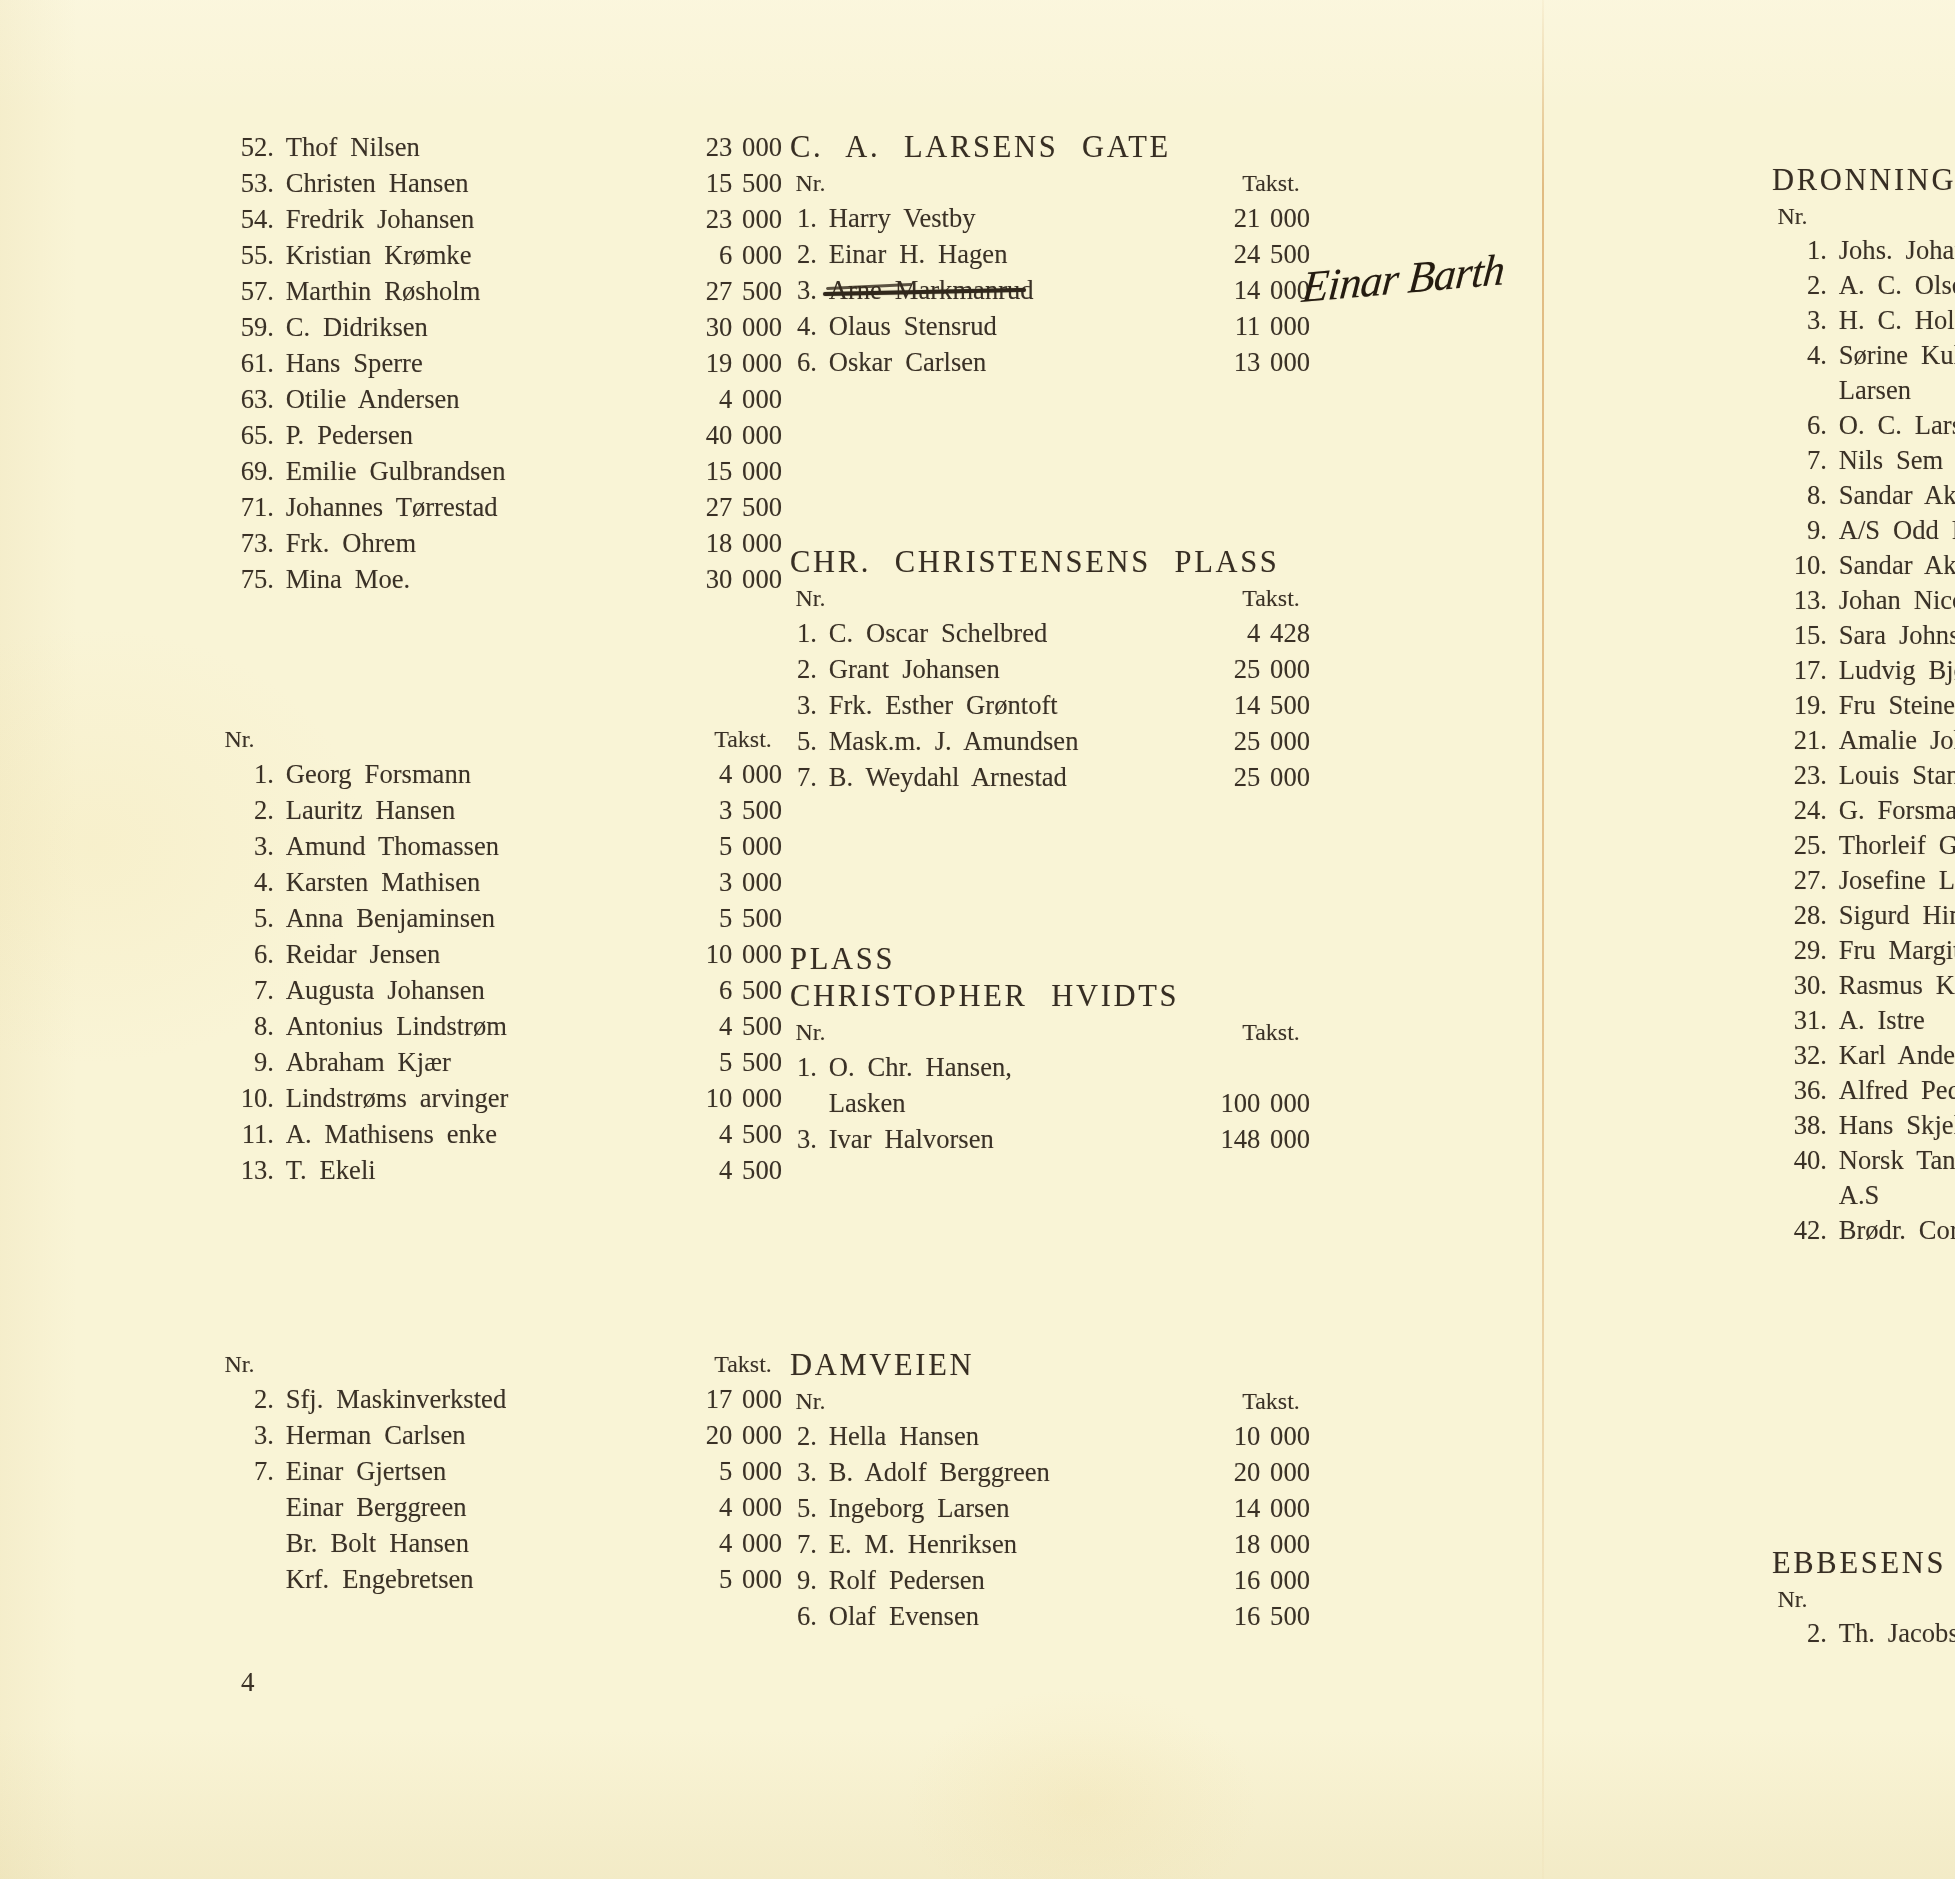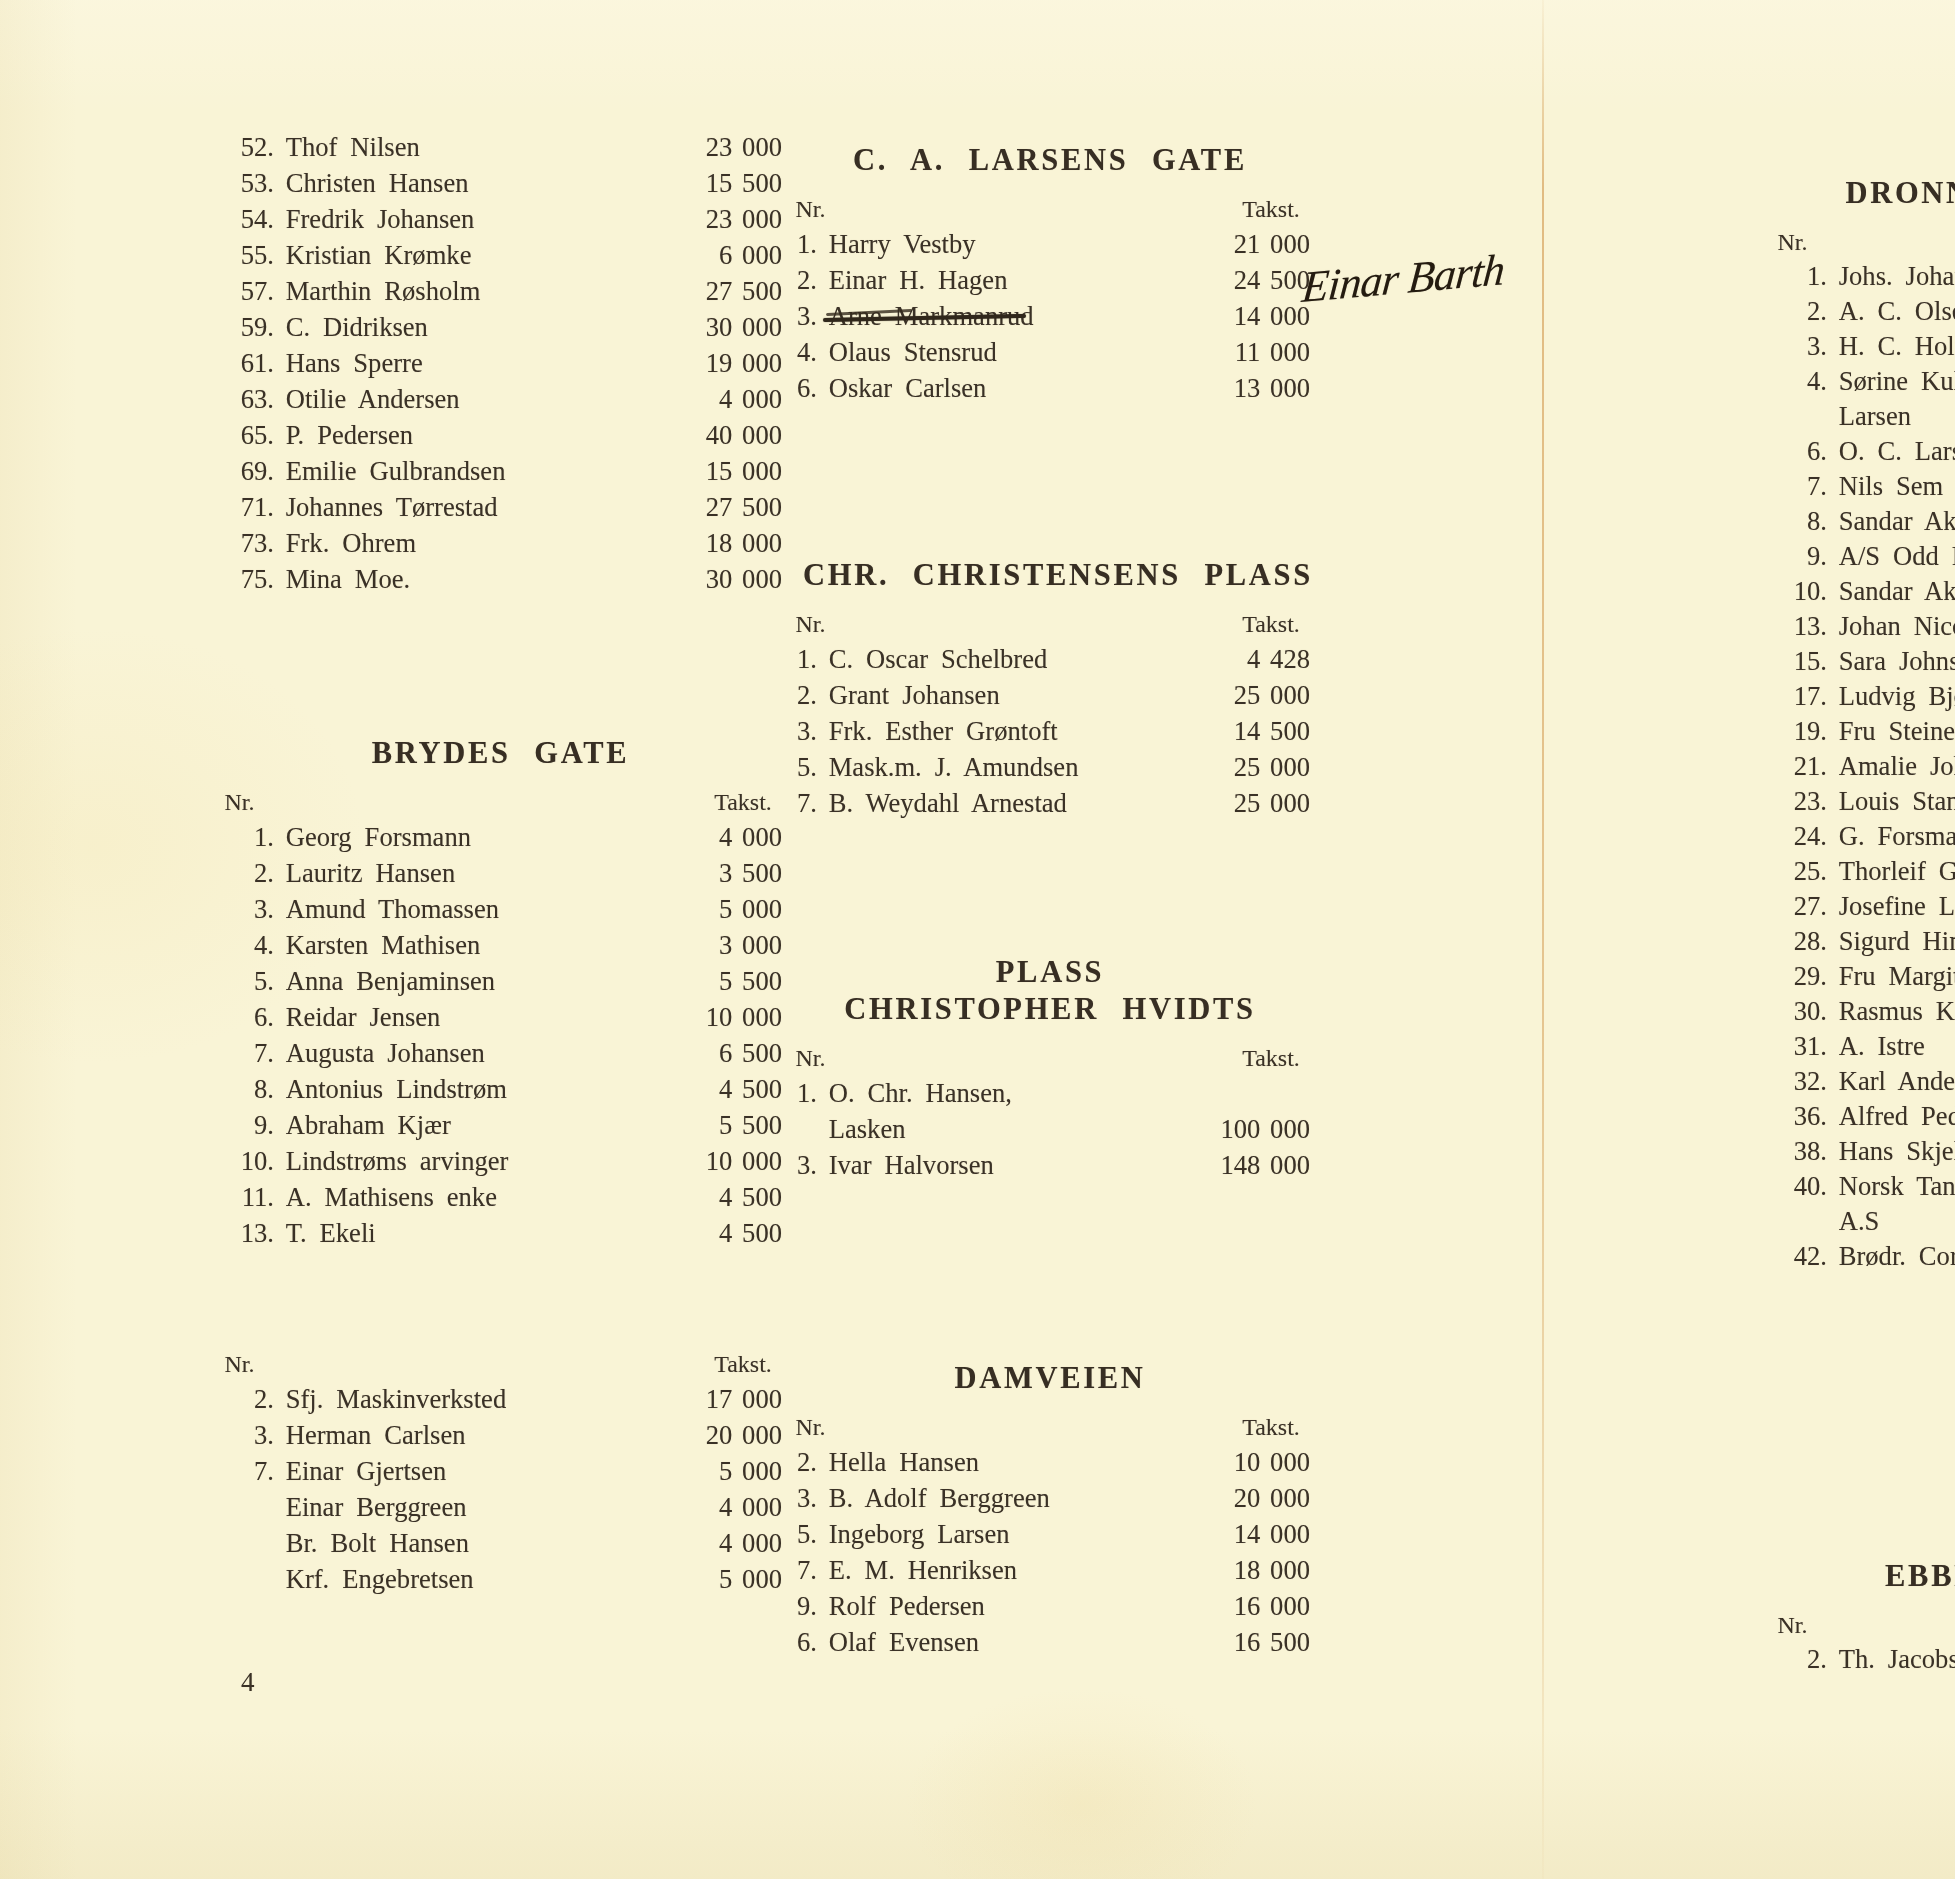--- a/index.html
+++ b/index.html
@@ -22,22 +22,22 @@
     position:absolute;left:1542px;top:0;width:1.6px;height:100%;
     background:linear-gradient(180deg, rgba(205,140,60,.05) 0%, rgba(205,140,60,.55) 10%,
                rgba(205,140,60,.45) 55%, rgba(205,140,60,.18) 88%, rgba(205,140,60,.03) 100%);
   }
   .col{position:absolute;top:0;bottom:0;--lh:36px;}
   .col-l1{left:219px;width:563px;}
   .col-l2{left:790px;width:520px;}
   .col-r1{left:1772px;width:524px;--lh:35px;}
   .sec{position:absolute;left:0;right:0;}
   .sec-title{
-    margin:13px;font-weight:bold;font-size:30.5px;letter-spacing:2.7px;word-spacing:13.3px;
-    text-align:center;white-space:nowrap;color:#372e23;
+    margin:0;font-weight:normal;font-size:30.5px;letter-spacing:2.7px;word-spacing:13.3px;
+    text-align:left;white-space:nowrap;color:#372e23;
   }
   .sec-title .tline{display:block;height:37px;line-height:37px;}
   .colhead{display:flex;height:34px;line-height:34px;font-size:24px;padding-left:5.5px;}
   .takst{margin-left:auto;margin-right:10.2px;}
   .rows{font-size:26.6px;}
   .row{display:flex;height:var(--lh);line-height:var(--lh);white-space:nowrap;}
   .nr{width:var(--numw,55px);text-align:right;flex:none;}
   .nm{margin-left:11.7px;word-spacing:6.3px;}
   .val{margin-left:auto;word-spacing:3.1px;}
   .col-l2 .nr{--numw:27px;}
@@ -133,23 +133,20 @@
           </div>
           <div class="row">
             <span class="nr">75.</span>
             <span class="nm">Mina Moe.</span>
             <span class="val">30 000</span>
           </div>
         </div>
     </section>
 
     <section class="sec" style="top:722px">
-      <h2 class="sec-title">
-        <span class="tline">BRYDES GATE</span>
-      </h2>
       <div class="colhead">
         <span class="nrlab">Nr.</span>
         <span class="takst">Takst.</span>
       </div>
       <div class="rows">
           <div class="row">
             <span class="nr">1.</span>
             <span class="nm">Georg Forsmann</span>
             <span class="val">4 000</span>
           </div>

